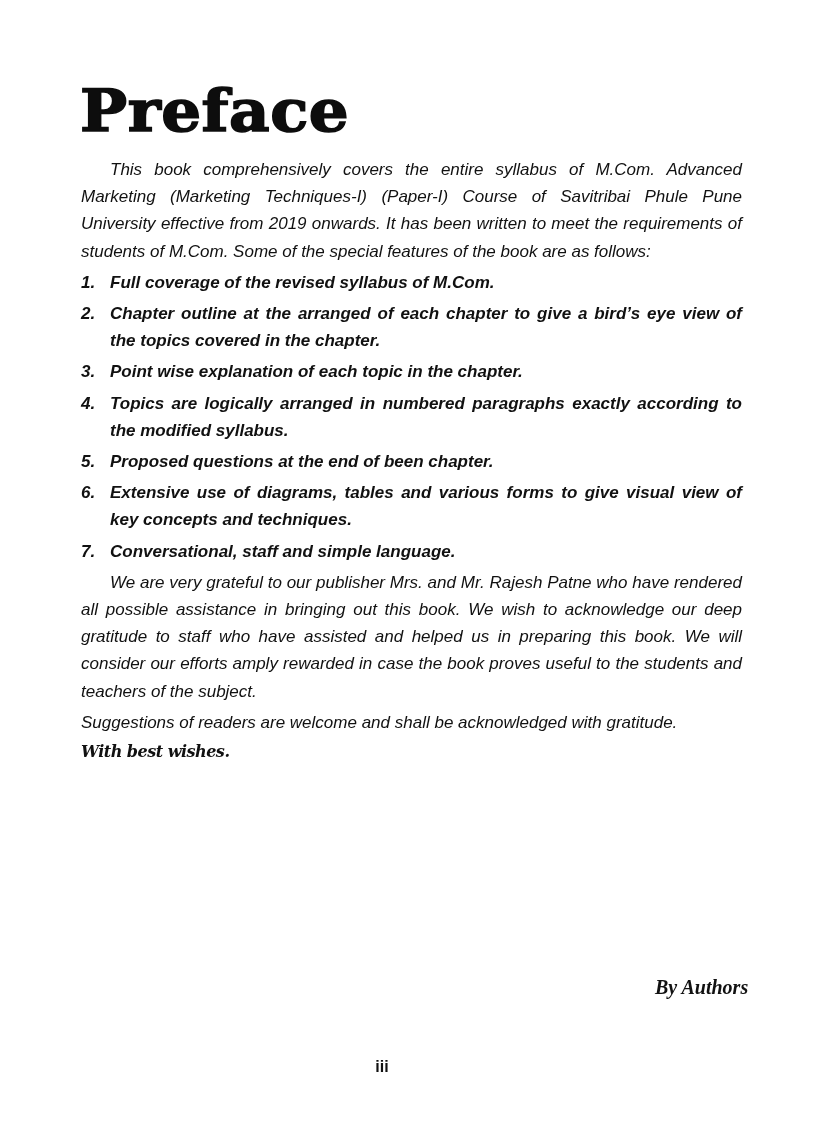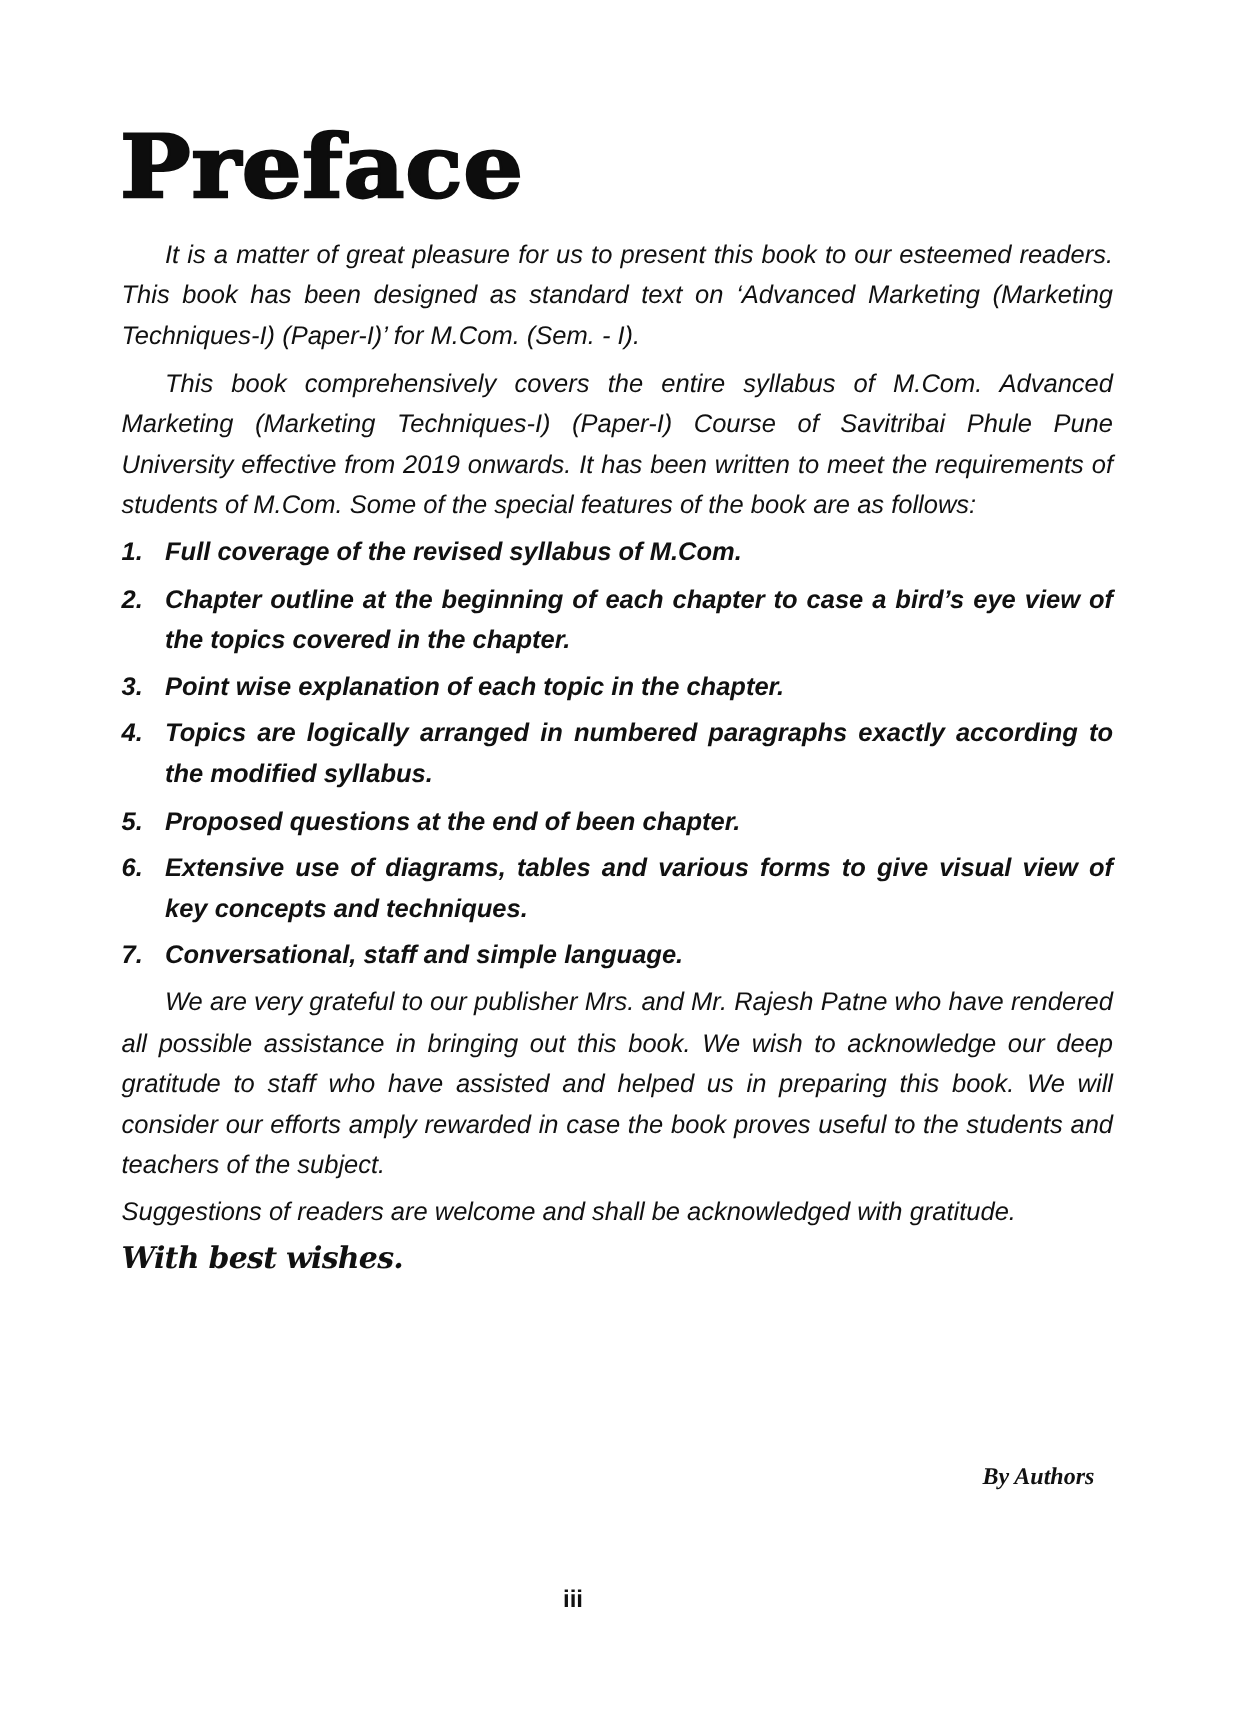--- a/index.html
+++ b/index.html
@@ -17,50 +17,49 @@
       font-size: 17px; line-height: 27.2px; color: #111;
     }
     .para { margin: 0 0 4px 0; text-align: justify; text-indent: 29px; }
     .para.noindent { text-indent: 0; }
     .list { margin: 0; padding: 0; list-style: none; }
     .list-item { display: flex; margin: 0 0 4px 0; text-align: justify; }
     .list-num { width: 29px; flex: 0 0 29px; font-weight: bold; }
     .list-text { flex: 1; font-weight: bold; }
     .wishes {
       font-family: "DejaVu Serif", serif; font-weight: bold;
-      font-size: 20px; letter-spacing: -0.5px; margin: 0; line-height: 24px;
+      font-size: 16px; letter-spacing: -0.5px; margin: 0; line-height: 24px;
     }
     .signature {
       position: absolute; left: 655px; top: 976px;
       font-family: "Liberation Serif", serif; font-style: italic; font-weight: bold;
-      font-size: 16px; color: #111;
+      font-size: 20px; color: #111;
     }
     .page-number {
       position: absolute; left: 0; width: 764px; top: 1058px; text-align: center;
       font-family: "Liberation Sans", sans-serif; font-weight: bold; font-size: 16px;
       color: #111;
     }
   </style>
 </head>
 <body>
 
 <h1 class="title">Preface</h1>
 
 <div class="body-text">
-  <p class="para">It is a matter of great pleasure for us to present this book to our esteemed readers. This book has been designed as standard text on ‘Advanced Marketing (Marketing Techniques-I) (Paper-I)’ for M.Com. (Sem. - I).</p>
   <p class="para">This book comprehensively covers the entire syllabus of M.Com. Advanced Marketing (Marketing Techniques-I) (Paper-I) Course of Savitribai Phule Pune University effective from 2019 onwards. It has been written to meet the requirements of students of M.Com. Some of the special features of the book are as follows:</p>
 
   <ol class="list">
     <li class="list-item">
       <span class="list-num">1.</span>
       <span class="list-text">Full coverage of the revised syllabus of M.Com.</span>
     </li>
     <li class="list-item">
       <span class="list-num">2.</span>
-      <span class="list-text">Chapter outline at the beginning of each chapter to case a bird’s eye view of the topics covered in the chapter.</span>
+      <span class="list-text">Chapter outline at the arranged of each chapter to give a bird’s eye view of the topics covered in the chapter.</span>
     </li>
     <li class="list-item">
       <span class="list-num">3.</span>
       <span class="list-text">Point wise explanation of each topic in the chapter.</span>
     </li>
     <li class="list-item">
       <span class="list-num">4.</span>
       <span class="list-text">Topics are logically arranged in numbered paragraphs exactly according to the modified syllabus.</span>
     </li>
     <li class="list-item">

